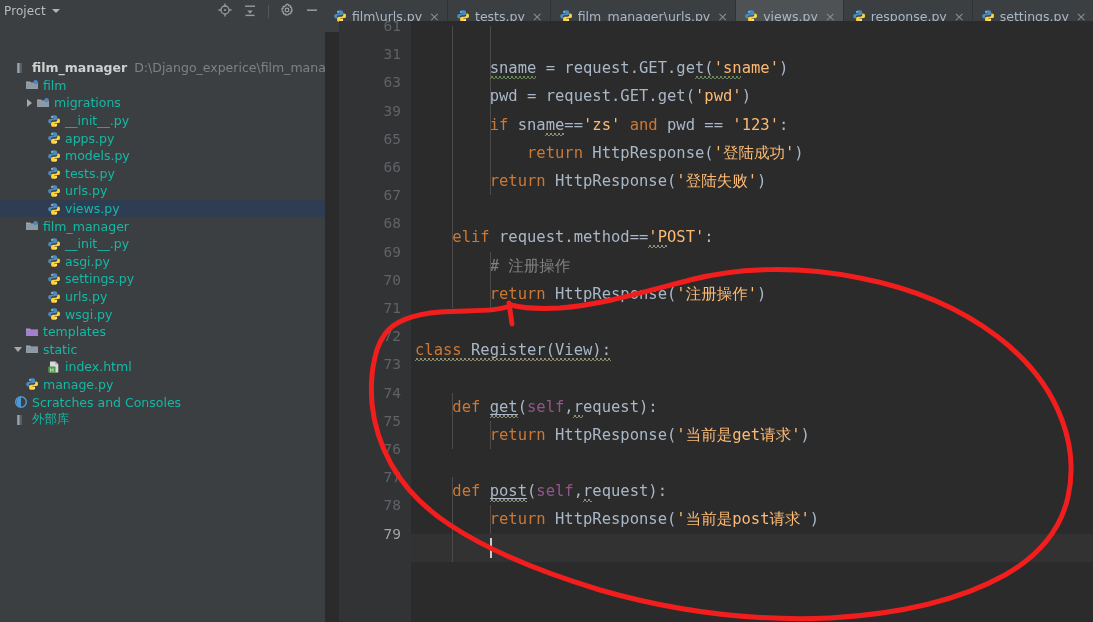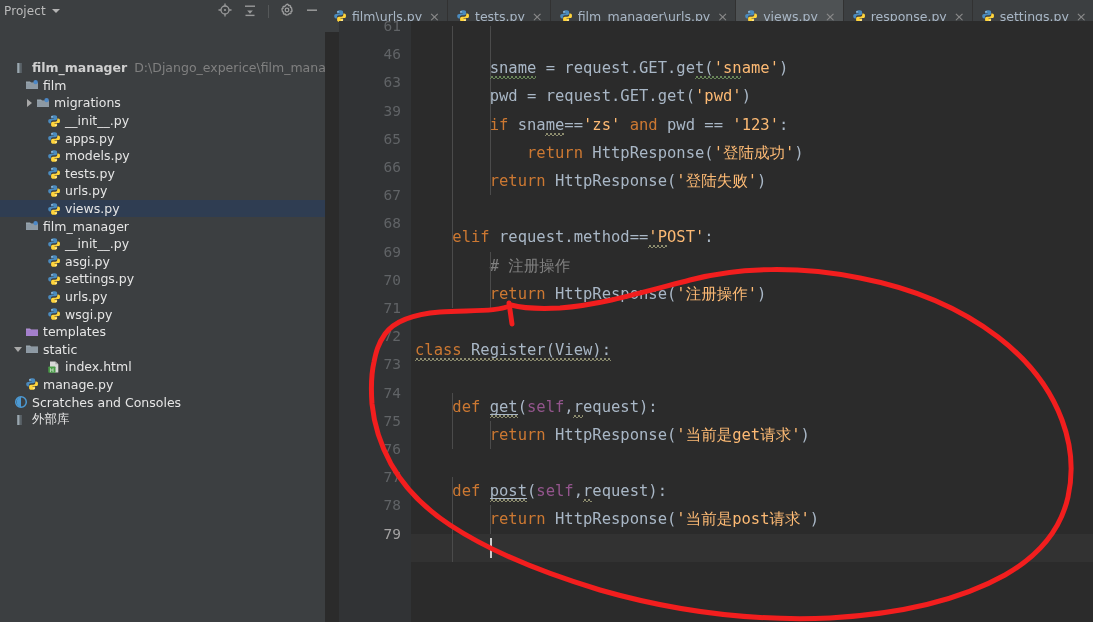--- a/index.html
+++ b/index.html
@@ -107,21 +107,21 @@
     border-left: 4.5px solid transparent;
     border-right: 4.5px solid transparent;
     border-top: 5px solid #a8a8a8;
   }
   .ico {
     width: 14px; height: 14px;
     flex: none;
     margin-right: 4px;
     position: relative;
   }
-  .lbl { color: #e5e5e5; }
+  .lbl { color: #14b8a6; }
   .lbl.bold { font-weight: bold; color: #cfcfcf; }
   .sub {
     color: #808080;
     margin-left: 7px;
     font-size: 12.5px;
   }
 
   
   #editor {
     position: absolute;
@@ -630,21 +630,21 @@
             </svg>
           </div>
           <div class="fold" style="left: 3px; top: 487.4px;">
             <svg width="11" height="11" viewBox="0 0 11 11">
               <path d="M1 10h9V3.8L5.5 1 1 3.8z" fill="#3c3f41" stroke="#6e7275" stroke-width="1"></path>
               <path d="M3.2 6.6h4.6" stroke="#b0b0b0" stroke-width="1.1"></path>
             </svg>
           </div>
         </div>
     <div class="lnum" style="top: -9px;">61</div>
-        <div class="lnum" style="top: 19.2px;">46</div>
+        <div class="lnum" style="top: 19.2px;">31</div>
         <div class="lnum" style="top: 47.4px;">63</div>
         <div class="lnum" style="top: 75.6px;">39</div>
         <div class="lnum" style="top: 103.8px;">65</div>
         <div class="lnum" style="top: 132px;">66</div>
         <div class="lnum" style="top: 160.2px;">67</div>
         <div class="lnum" style="top: 188.4px;">68</div>
         <div class="lnum" style="top: 216.6px;">69</div>
         <div class="lnum" style="top: 244.8px;">70</div>
         <div class="lnum" style="top: 273px;">71</div>
         <div class="lnum" style="top: 301.2px;">72</div>

